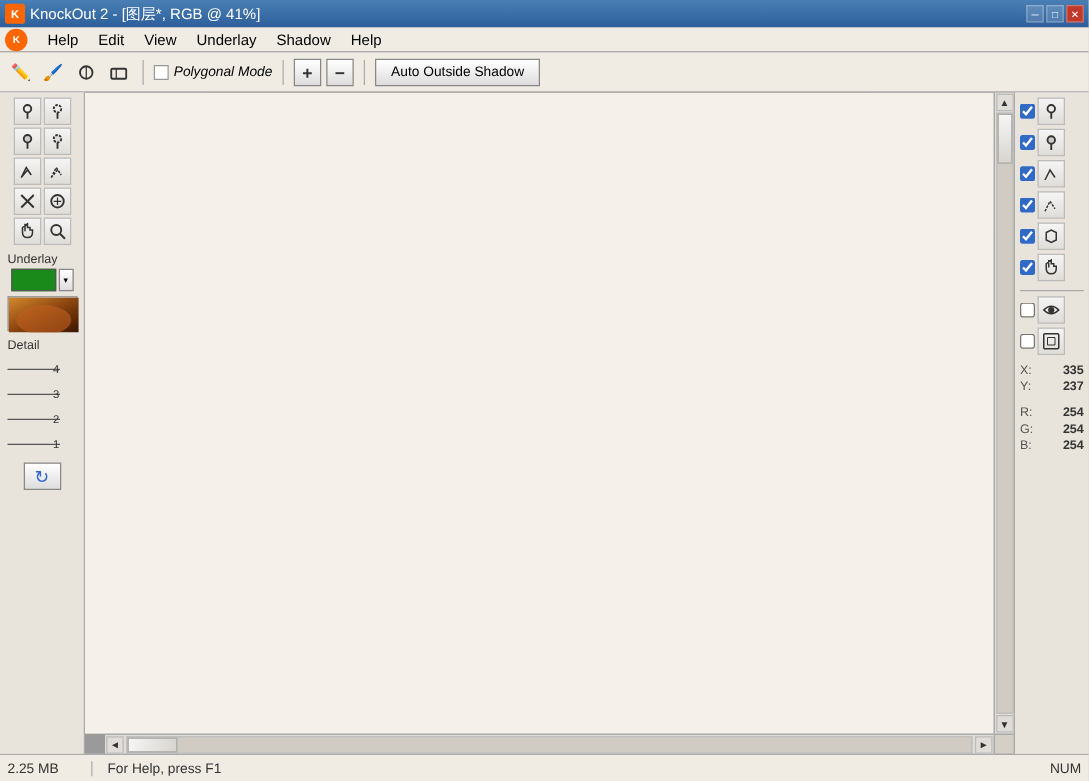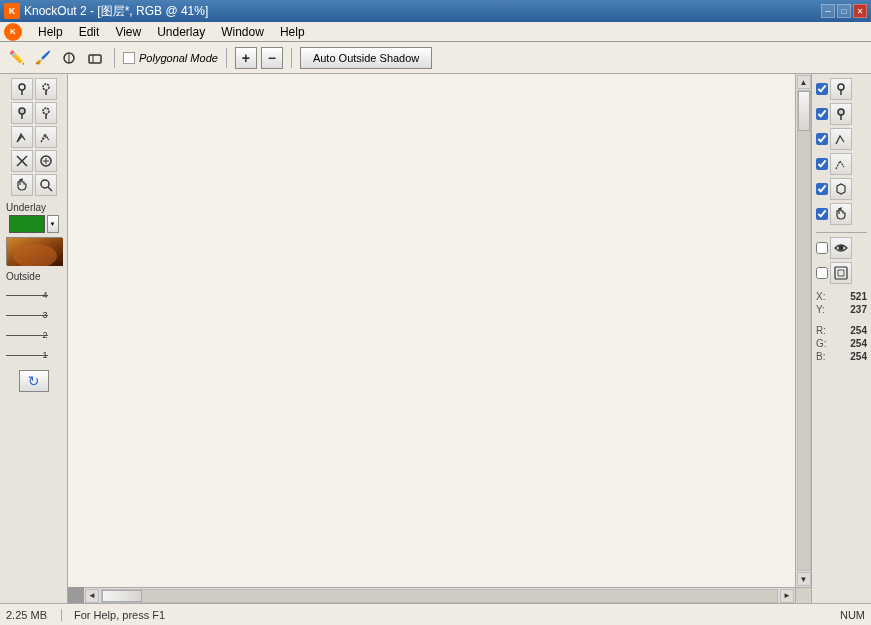--- a/index.html
+++ b/index.html
@@ -269,21 +269,21 @@
       height: 22px;
       background: #f0ece4;
       border-top: 1px solid #aaa;
       display: flex;
       align-items: center;
       padding: 0 6px;
       font-size: 11px;
       color: #333;
       gap: 12px;
     }
-    .status-size { border-right: 1px solid #aaa; padding-right: 14px; }
+    .status-size { border-right: 1px solid #aaa; padding-right: 26px; }
     .status-help { flex: 1; }
     .status-num { margin-left: auto; }
 
     
     .canvas-bg {
       position: absolute;
       top: 0; left: 0; right: 0; bottom: 0;
       background: #f5f0ea;
     }
   </style>
@@ -301,21 +301,21 @@
     <div class="tb-btn close">✕</div>
   </div>
 </div>
 
 <div class="menu-bar">
   <div class="menu-logo">K</div>
   <div class="menu-item">Help</div>
   <div class="menu-item">Edit</div>
   <div class="menu-item">View</div>
   <div class="menu-item">Underlay</div>
-  <div class="menu-item">Window</div>
+  <div class="menu-item">Shadow</div>
   <div class="menu-item">Help</div>
 </div>
 
 <div class="toolbar">
   <div class="tool-btn" title="Brush">✏️</div>
   <div class="tool-btn" title="Brush2">🖌️</div>
   <div class="tool-btn" title="Brush3">
     <svg width="14" height="14" viewBox="0 0 14 14">
         <circle cx="7" cy="7" r="5" fill="none" stroke="#333" stroke-width="1.5"></circle>
         <line x1="7" y1="2" x2="7" y2="12" stroke="#333" stroke-width="1"></line>
@@ -423,21 +423,21 @@
               <stop offset="0%" style="stop-color:#d4892a"></stop>
               <stop offset="50%" style="stop-color:#8b4510"></stop>
               <stop offset="100%" style="stop-color:#3a1500"></stop>
             </linearGradient>
           </defs>
         <rect width="56" height="28" fill="url(#previewGrad)"></rect>
         <ellipse cx="28" cy="18" rx="22" ry="12" fill="#c06020" opacity="0.6"></ellipse>
       </svg>
     </div>
 
-    <span class="detail-label">Outside</span>
+    <span class="detail-label">Detail</span>
     <div class="detail-scale">
       <div class="detail-scale-line" style="bottom: 68px;">
           <span class="detail-scale-label">4</span>
         </div>
       <div class="detail-scale-line" style="bottom: 48px;">
           <span class="detail-scale-label">3</span>
         </div>
       <div class="detail-scale-line" style="bottom: 28px;">
           <span class="detail-scale-label">2</span>
         </div>
@@ -740,21 +740,21 @@
         <svg width="14" height="14" viewBox="0 0 14 14">
             <rect x="1" y="1" width="12" height="12" rx="1" fill="none" stroke="#333" stroke-width="1.2"></rect>
             <path d="M4,4 L10,4 L10,10 L4,10 Z" fill="none" stroke="#333" stroke-width="0.8"></path>
           </svg>
       </div>
     </div>
 
     <div class="coords-section">
       <div class="coord-row">
         <span class="coord-label">X:</span>
-        <span class="coord-value">521</span>
+        <span class="coord-value">335</span>
       </div>
       <div class="coord-row">
         <span class="coord-label">Y:</span>
         <span class="coord-value">237</span>
       </div>
     </div>
 
     <div class="rgb-section">
       <div class="coord-row">
         <span class="coord-label">R:</span>

